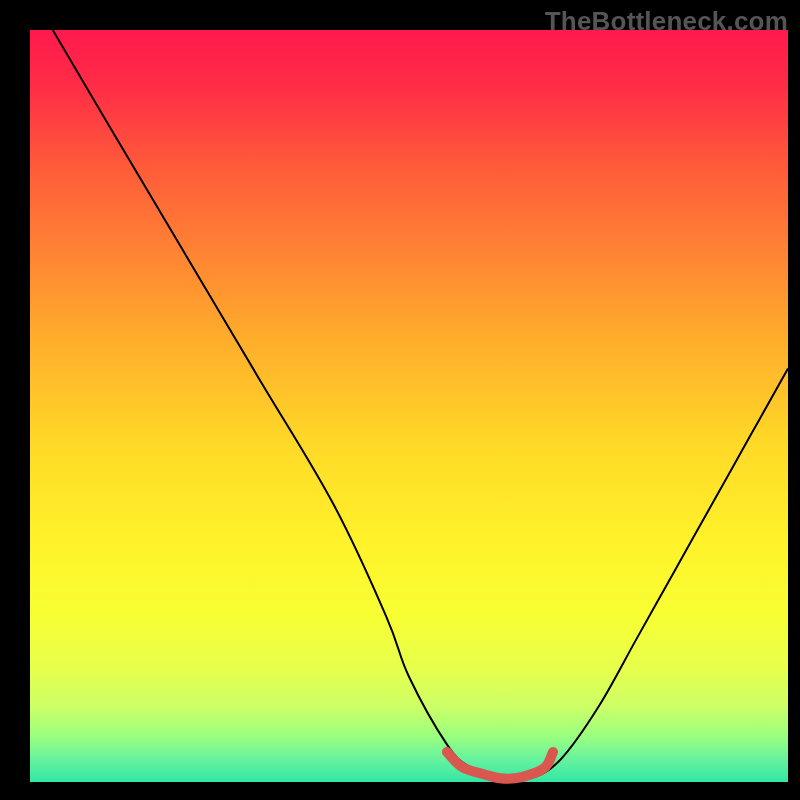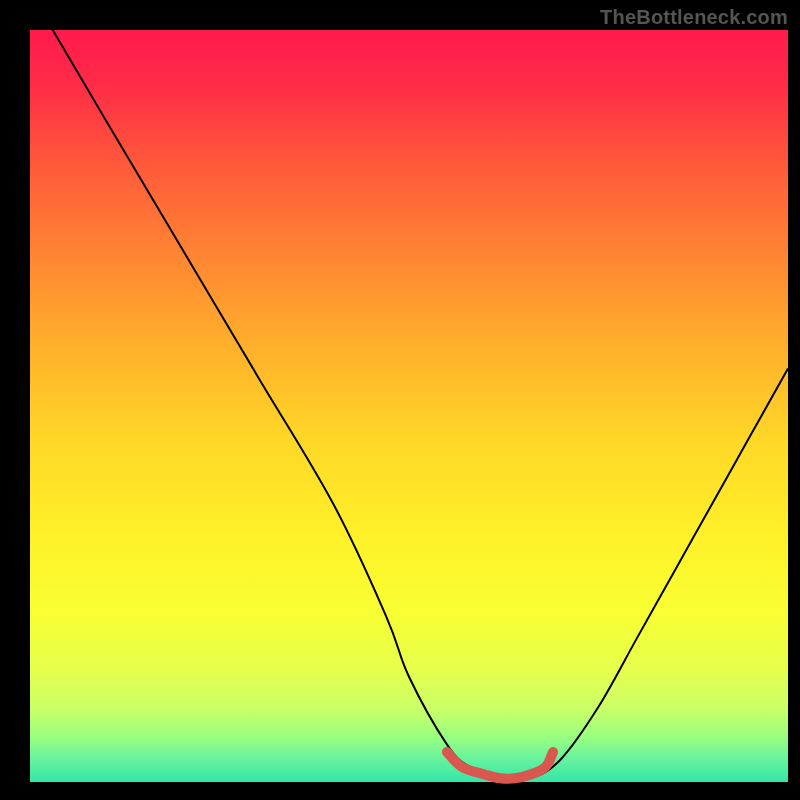--- a/index.html
+++ b/index.html
@@ -9,21 +9,21 @@
     width: 800px;
     height: 800px;
     background: #000;
   }
   .watermark {
     position: absolute;
     top: 6px;
     right: 12px;
     color: #555;
     font-family: Arial, Helvetica, sans-serif;
-    font-size: 20px;
+    font-size: 26px;
     font-weight: 600;
     z-index: 10;
     letter-spacing: 0.2px;
   }
   svg { display: block; }
 </style>
 </head>
 <body>
 
 <div class="chart-container">

